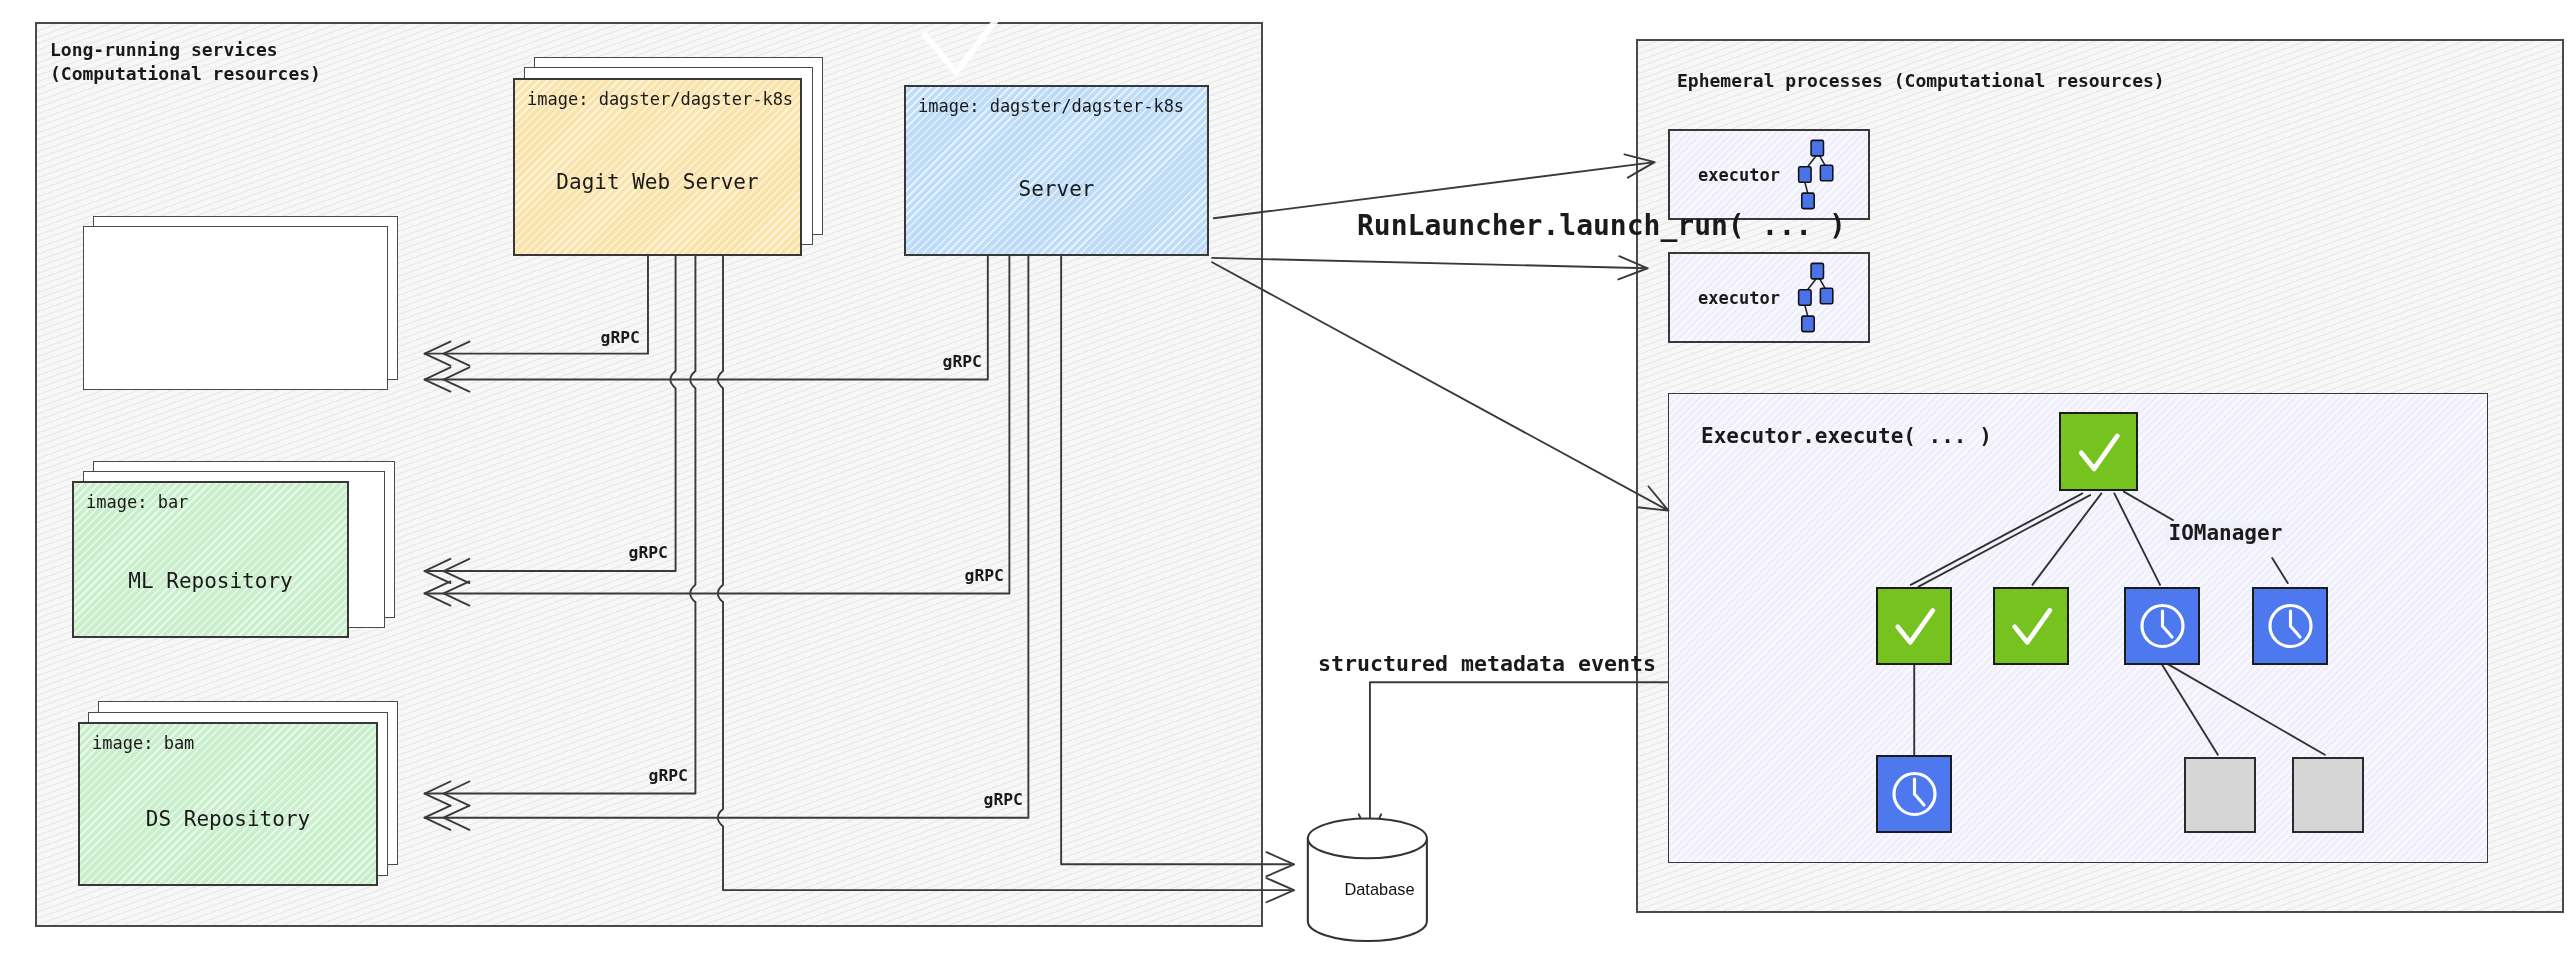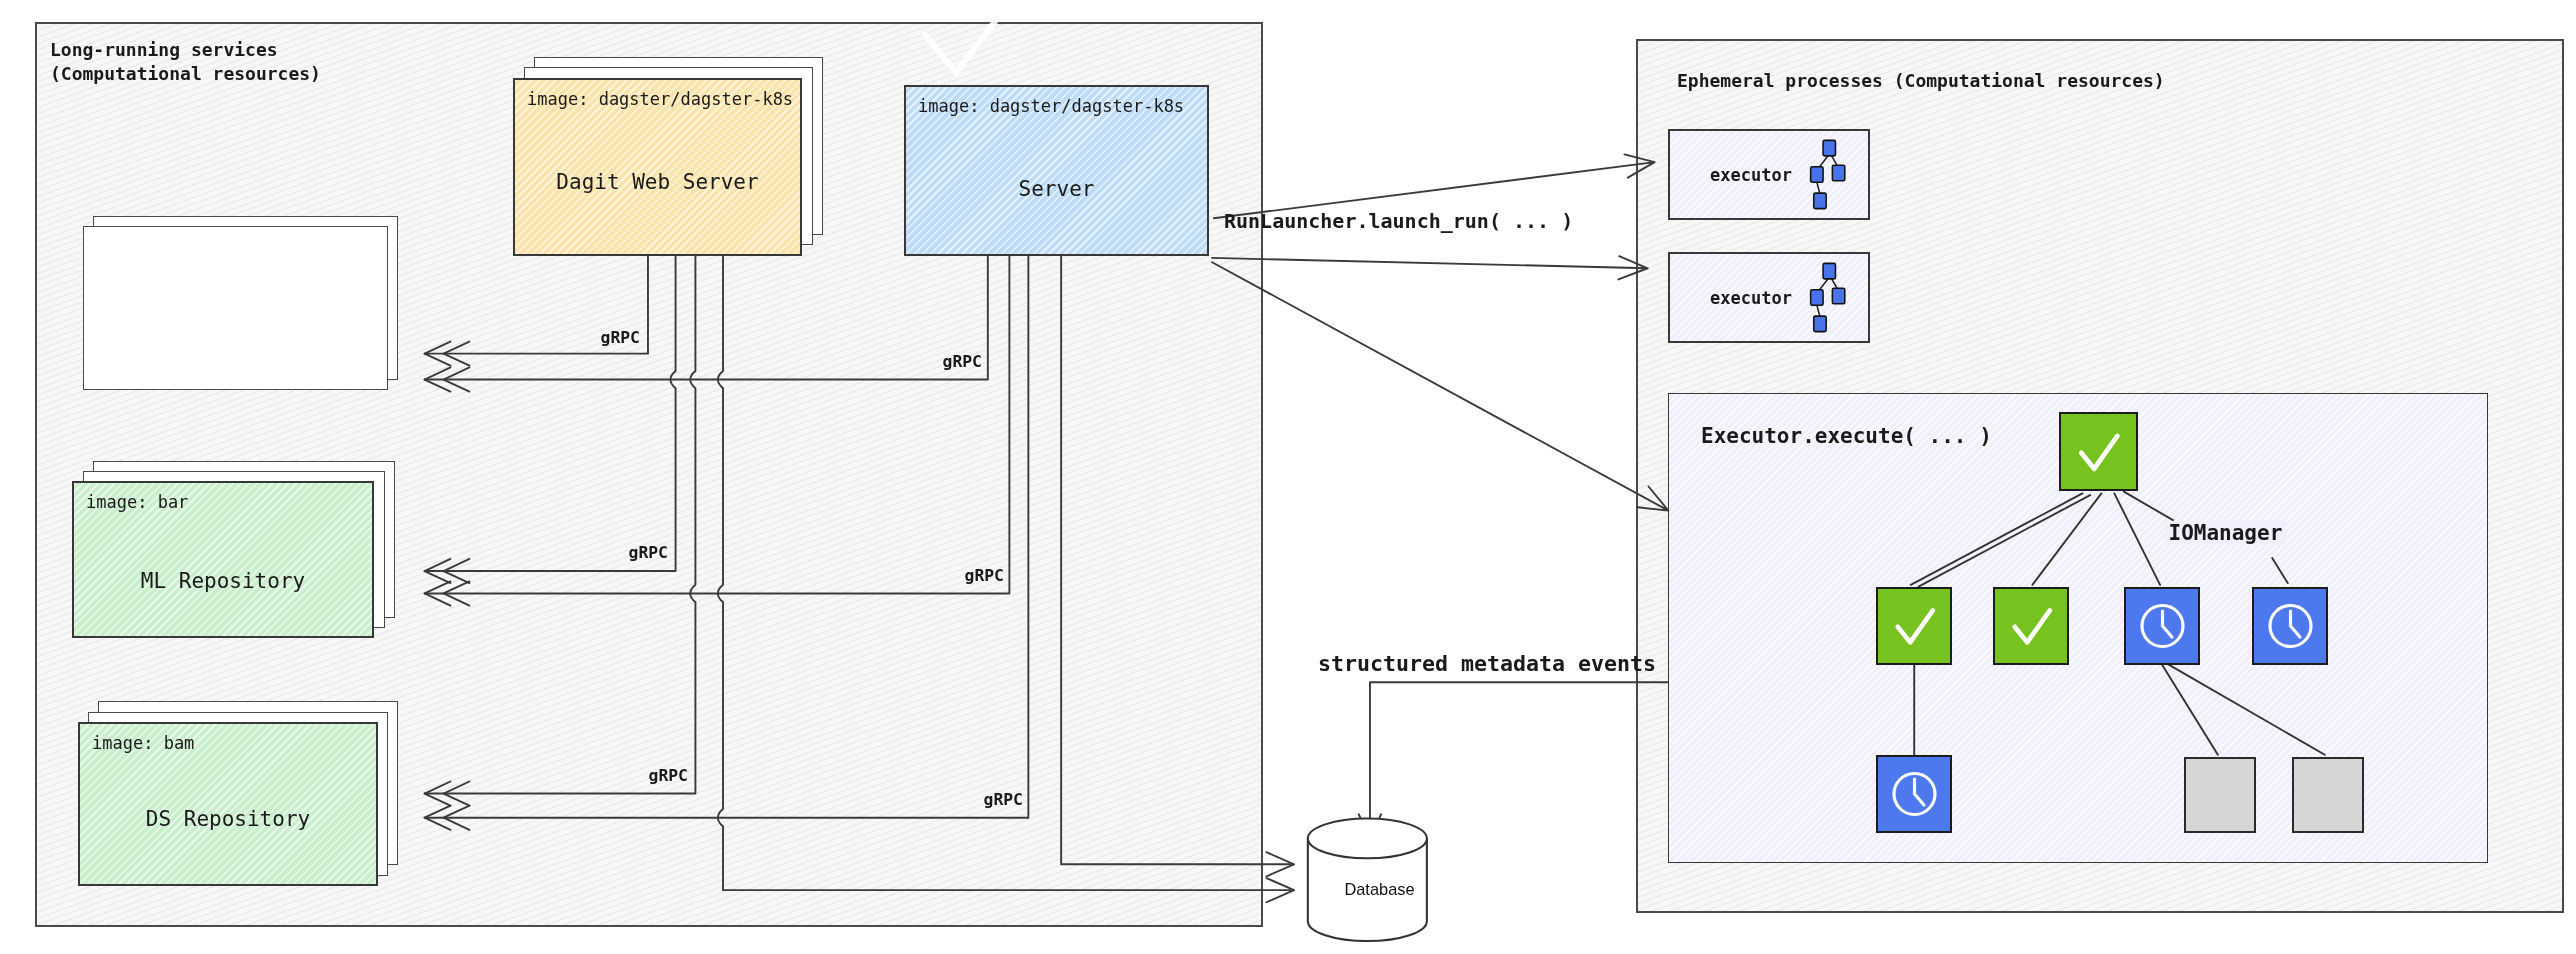--- a/index.html
+++ b/index.html
@@ -17,21 +17,21 @@
   .hatch-blue{background-color:#bedcf8;background-image:repeating-linear-gradient(135deg, rgba(255,255,255,0.6) 0px, rgba(255,255,255,0.6) 1.7px, transparent 1.7px, transparent 5.6px)}
   .hatch-green{background-color:#caefcc;background-image:repeating-linear-gradient(135deg, rgba(255,255,255,0.6) 0px, rgba(255,255,255,0.6) 1.7px, transparent 1.7px, transparent 5.6px)}
   .hatch-lav{background-color:#f0effc;background-image:repeating-linear-gradient(135deg, rgba(255,255,255,0.7) 0px, rgba(255,255,255,0.7) 1.7px, transparent 1.7px, transparent 5.2px)}
 
   .hdr{position:absolute;left:12px;top:8.6px;font-weight:normal;font-size:17px}
   .bname{position:absolute;left:0;right:0;top:90px;text-align:center;font-weight:normal;font-size:21px}
 
   .grpc{position:absolute;width:121px;text-align:right;font-weight:bold;font-size:16.4px;z-index:2}
   .flabel{position:absolute;font-weight:bold;z-index:2}
 
-  .exec-small{display:flex;align-items:center;padding-left:40px;gap:14px}
+  .exec-small{display:flex;align-items:center;padding-left:28px;gap:14px}
   .exec-small .xlabel{font-weight:bold;font-size:17px}
 
   .node{position:absolute;border:2.6px solid #1c1c1c;z-index:2;display:flex;align-items:center;justify-content:center}
   .node-green{background:#76c21e}
   .node-blue{background:#4e79ee}
   .node-gray{background:#d6d6d6;border-color:#2b2b2b}
 
   #overlay{position:absolute;left:0;top:0;z-index:1;pointer-events:none}
   .db-label{position:absolute;left:1308px;top:880px;width:143px;text-align:center;z-index:2;
     font-family:"Liberation Sans","DejaVu Sans",sans-serif;font-size:16.4px;font-weight:normal;color:#111}
@@ -58,21 +58,21 @@
   <div class="box hatch-blue" style="left:904px;top:85px;width:305px;height:171px">
     <div class="hdr">image: dagster/dagster-k8s</div>
     <div class="bname">Server</div>
   </div>
 
   <div class="sheet" style="left:93px;top:216px;width:305px;height:164px"></div>
   <div class="sheet" style="left:83px;top:226px;width:305px;height:164px"></div>
 
   <div class="sheet" style="left:93px;top:461px;width:302px;height:157px"></div>
   <div class="sheet" style="left:83px;top:471px;width:302px;height:157px"></div>
-  <div class="box hatch-green" style="left:72px;top:481px;width:302px;height:157px">
+  <div class="box hatch-green" style="left:72px;top:481px;width:277px;height:157px">
     <div class="hdr">image: bar</div>
     <div class="bname" style="top:86px">ML Repository</div>
   </div>
 
   <div class="sheet" style="left:98px;top:701px;width:300px;height:164px"></div>
   <div class="sheet" style="left:88px;top:712px;width:300px;height:164px"></div>
   <div class="box hatch-green" style="left:78px;top:722px;width:300px;height:164px">
     <div class="hdr">image: bam</div>
     <div class="bname" style="top:83px">DS Repository</div>
   </div>
@@ -145,21 +145,21 @@
   <div class="node node-gray" style="left:2184px;top:757px;width:72px;height:76px"></div>
   <div class="node node-gray" style="left:2292px;top:757px;width:72px;height:76px"></div>
 
   <div class="grpc" style="left:519px;top:328px">gRPC</div>
   <div class="grpc" style="left:861px;top:352px">gRPC</div>
   <div class="grpc" style="left:547px;top:543px">gRPC</div>
   <div class="grpc" style="left:883px;top:566px">gRPC</div>
   <div class="grpc" style="left:567px;top:766px">gRPC</div>
   <div class="grpc" style="left:902px;top:790px">gRPC</div>
 
-  <div class="flabel" style="left:1224px;top:209px;font-size:20px">RunLauncher.launch_run( ... )</div>
+  <div class="flabel" style="left:1357px;top:209px;font-size:28px">RunLauncher.launch_run( ... )</div>
   <div class="flabel" style="left:1318px;top:651px;font-size:21.6px">structured metadata events</div>
 
   <div class="db-label">Database</div>
 
   <svg id="overlay" width="2576" height="954" viewBox="0 0 2986 1106">
 
     <path d="M1072,40 L1108,84 L1154,24" fill="none" stroke="rgba(255,255,255,0.9)" stroke-width="7" stroke-linecap="round"></path>
 
     <g stroke="#3a3a3a" stroke-width="2.2" fill="none" stroke-linecap="round" stroke-linejoin="round">
 

